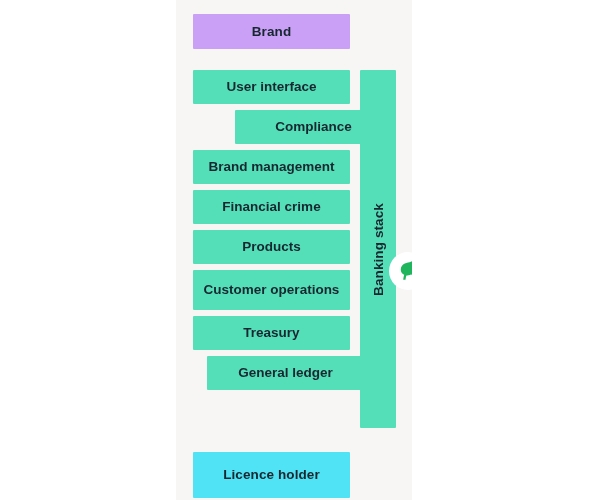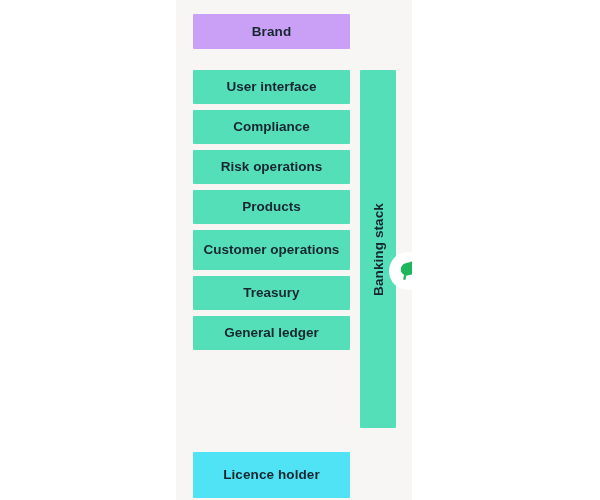--- a/index.html
+++ b/index.html
@@ -89,20 +89,21 @@
     line-height: 1.12;
     box-sizing: border-box;
     border-radius: 1px;
     padding: 0 4px;
   }
   .stack-row.two-line {
     height: 40px;
   }
   .stack-row:last-child {
     margin-bottom: 0;
+    margin-left: 14px;
   }
 
   
   #banking-stack {
     position: absolute;
     left: 184px;
     top: 70px;
     width: 36px;
     height: 358px;
     background: #55dfb8;
@@ -141,22 +142,23 @@
 </head>
 <body>
 
 <div id="stage">
   <div id="panel">
 
     <div class="box" id="brand-box">Brand</div>
 
     <div id="stack-rows">
         <div class="stack-row" style="background: rgb(85, 223, 184);">User interface</div>
-        <div class="stack-row" style="background: rgb(85, 223, 184);">Compliance</div>
-        <div class="stack-row" style="background: rgb(85, 223, 184);">Risk operations</div>
+        <div class="stack-row" style="background: rgb(85, 223, 184); margin-left: 42px;">Compliance</div>
+        <div class="stack-row" style="background: rgb(85, 223, 184);">Brand management</div>
+        <div class="stack-row" style="background: rgb(85, 223, 184);">Financial crime</div>
         <div class="stack-row" style="background: rgb(85, 223, 184);">Products</div>
         <div class="stack-row two-line" style="background: rgb(85, 223, 184);">Customer operations</div>
         <div class="stack-row" style="background: rgb(85, 223, 184);">Treasury</div>
         <div class="stack-row" style="background: rgb(85, 223, 184);">General ledger</div>
       </div>
 
     <div id="banking-stack">
       <span id="banking-stack-label">Banking stack</span>
     </div>
 

